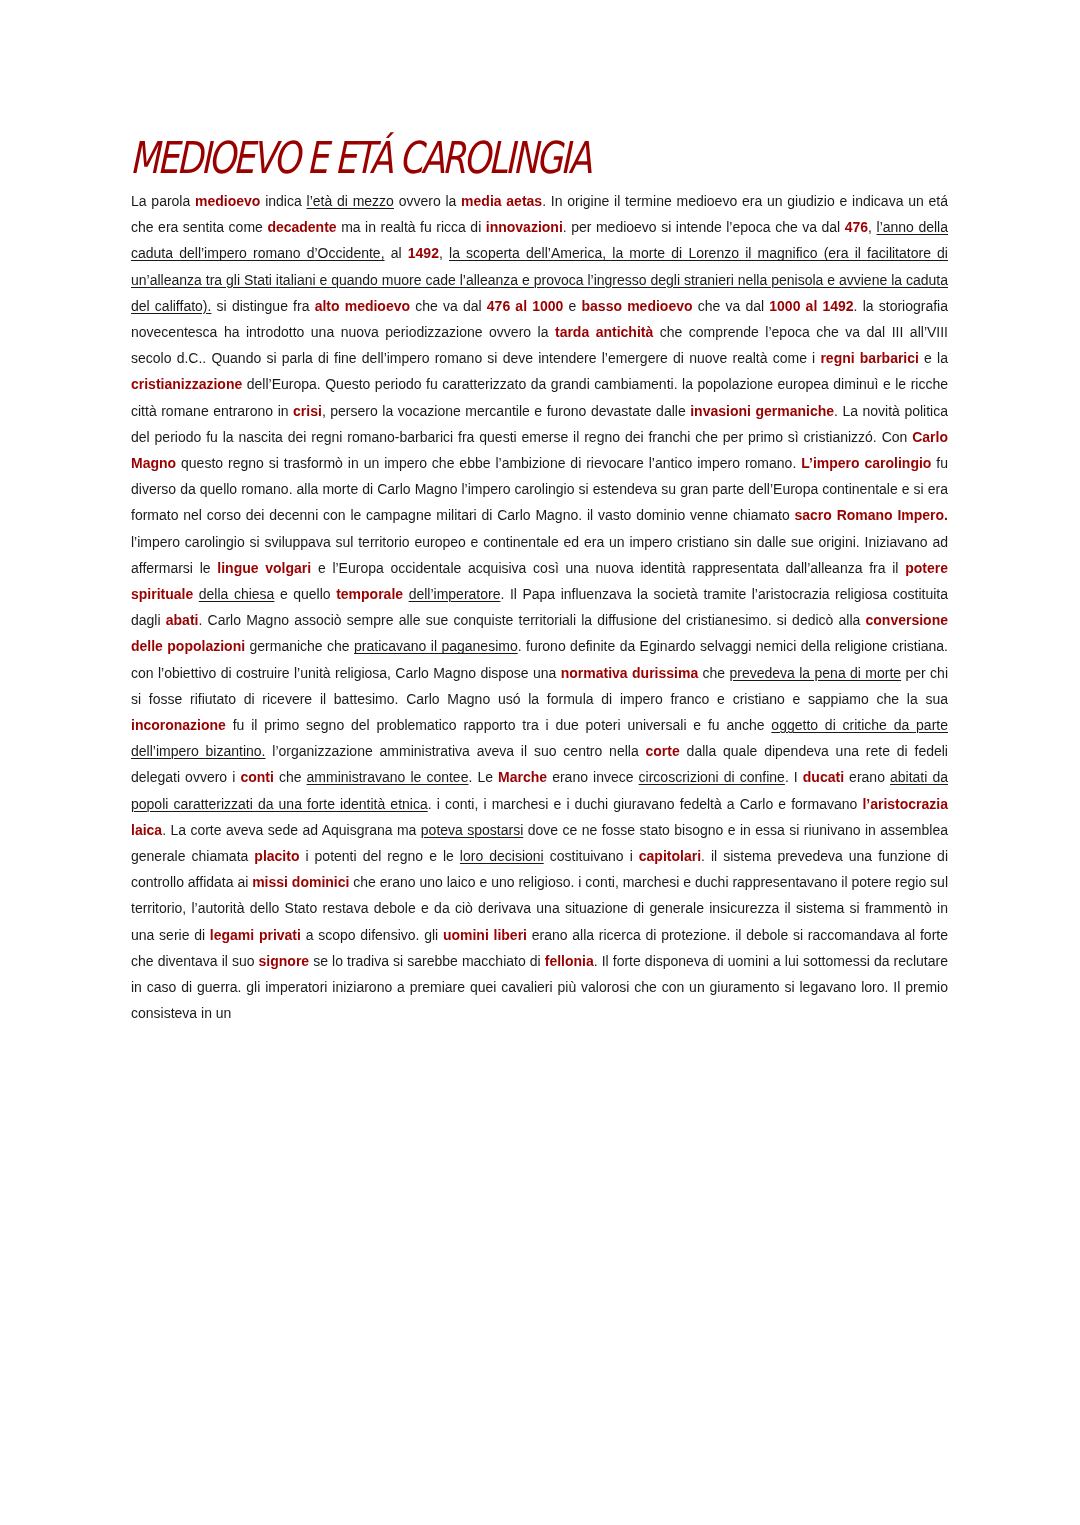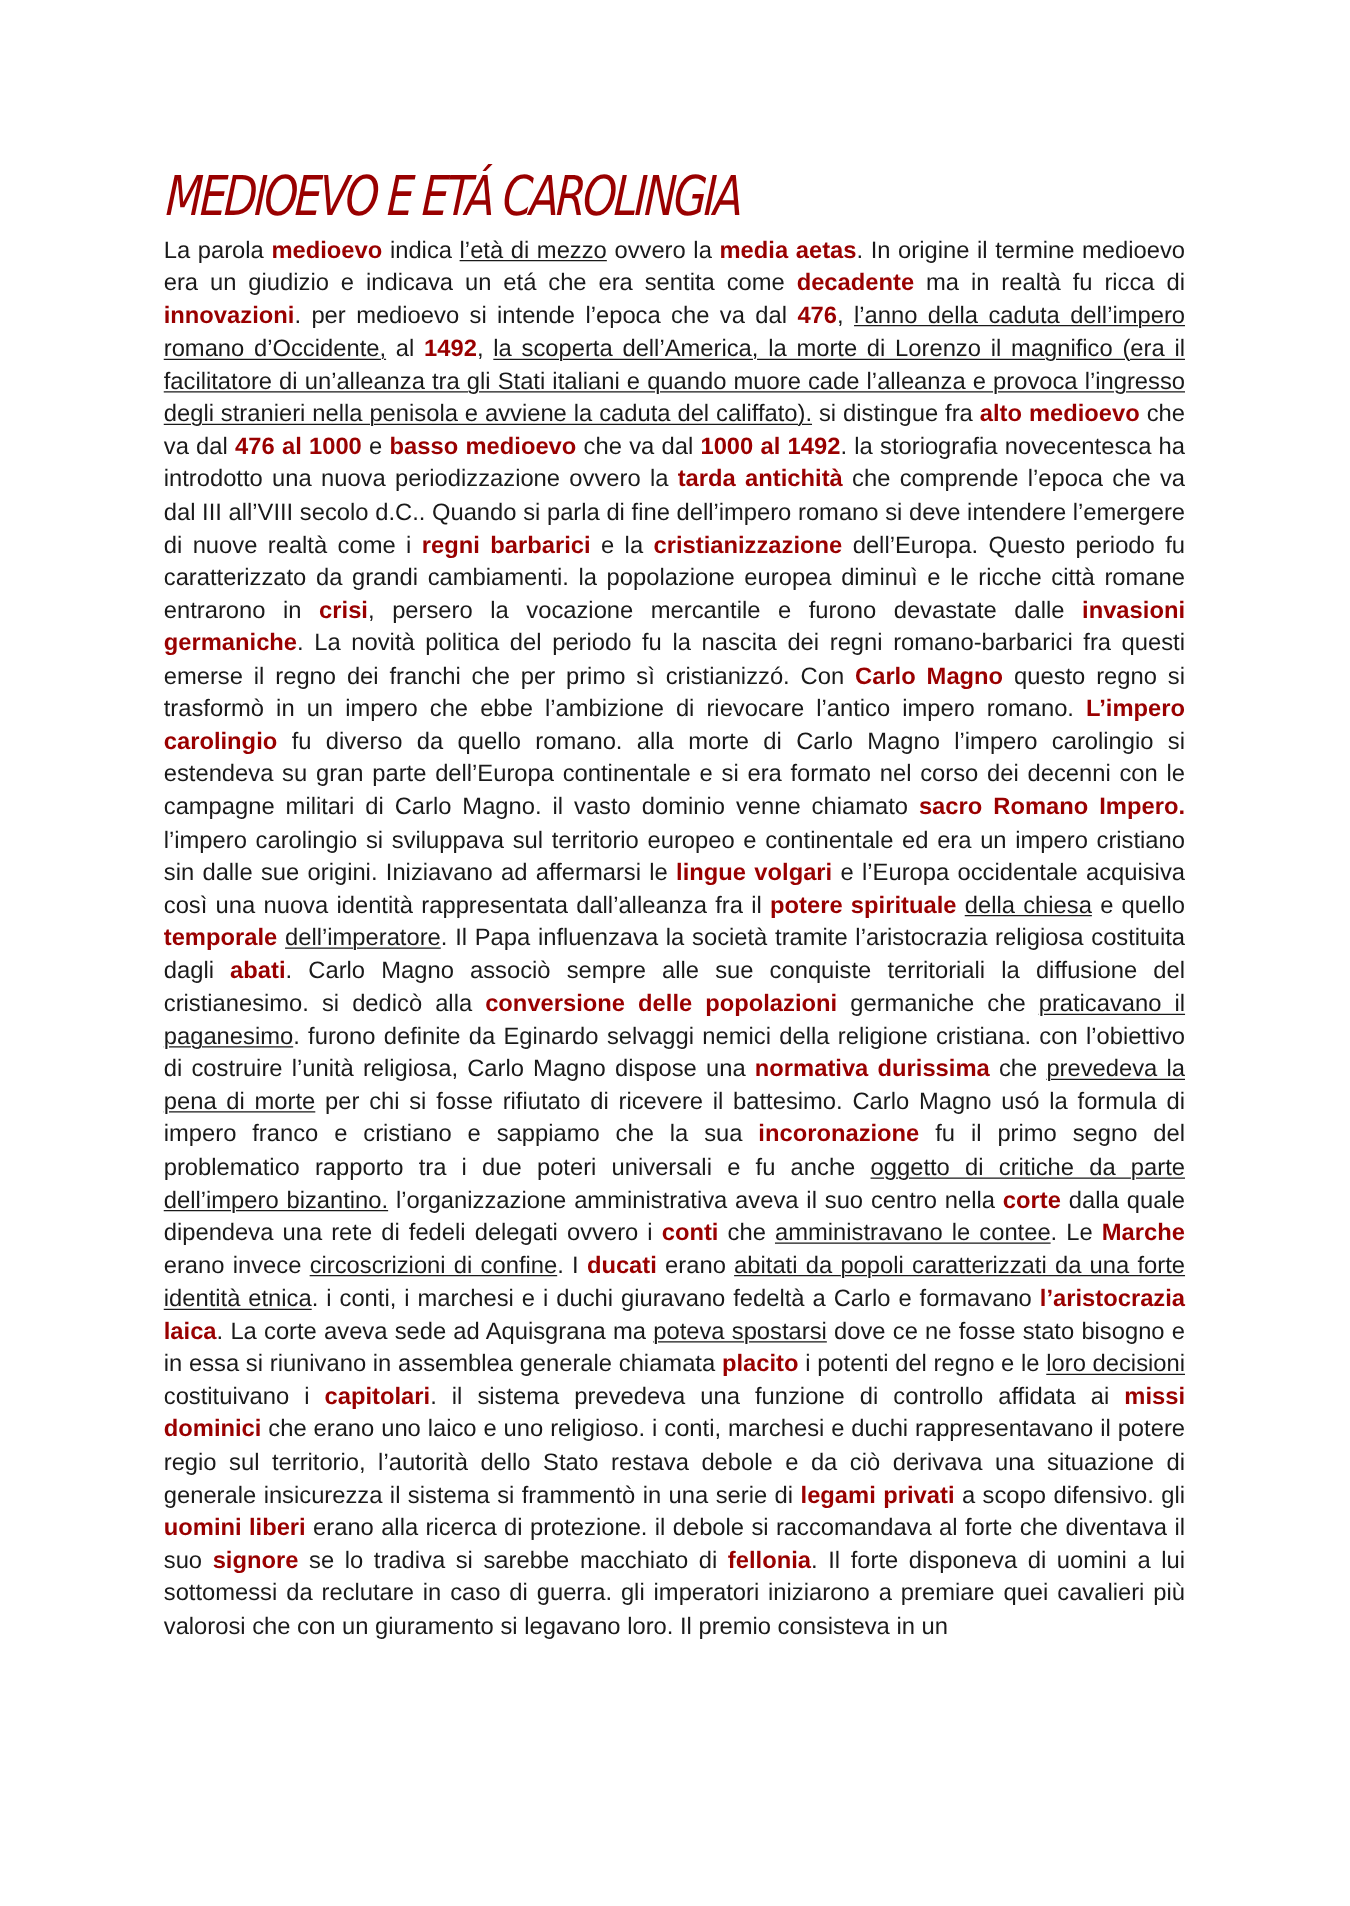--- a/index.html
+++ b/index.html
@@ -28,21 +28,21 @@
       letter-spacing: -3px;
       transform: scaleX(0.78) skewX(-4deg);
       transform-origin: left center;
       white-space: nowrap;
       line-height: 60px;
       margin: 0 0 0 2px;
       height: 60px;
     }
     .body-text {
       font-family: "Liberation Sans", sans-serif;
-      font-size: 19px;
+      font-size: 14px;
       line-height: 26.2px;
       color: #1a1a1a;
       text-align: justify;
       margin: 0;
       word-spacing: 0px;
     }
     .run.kw {
       color: #990000;
       font-weight: bold;
     }

